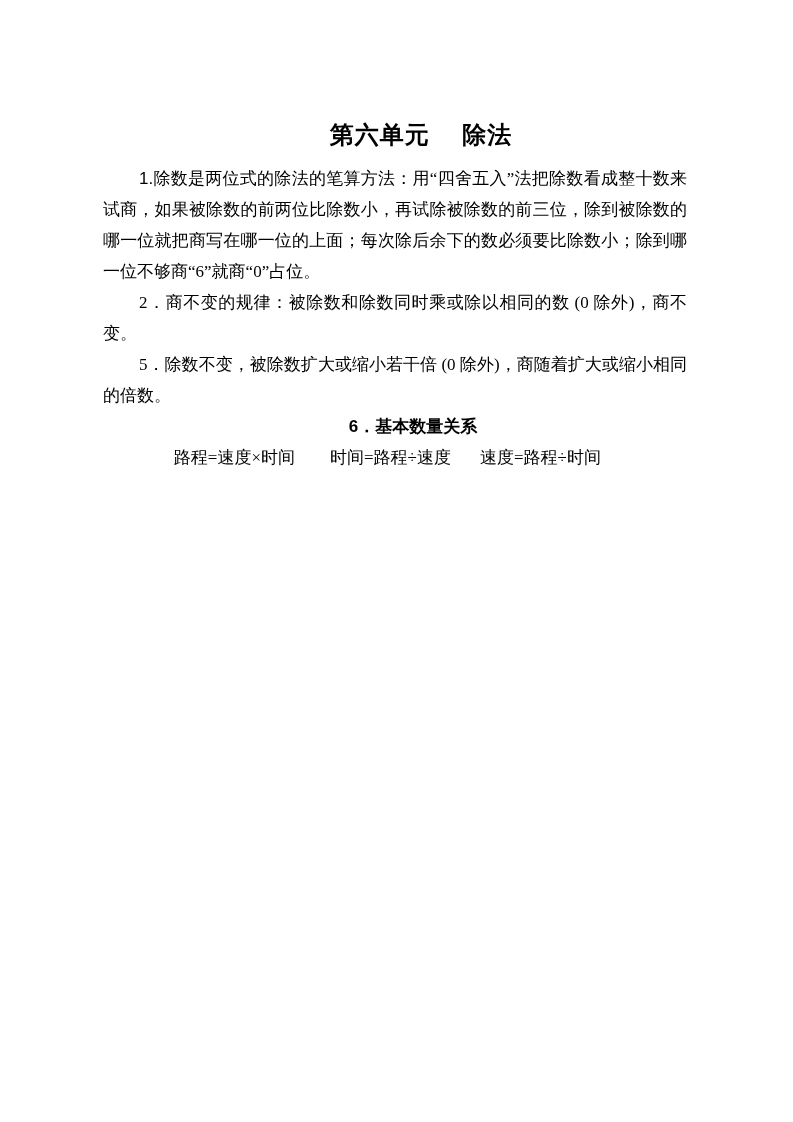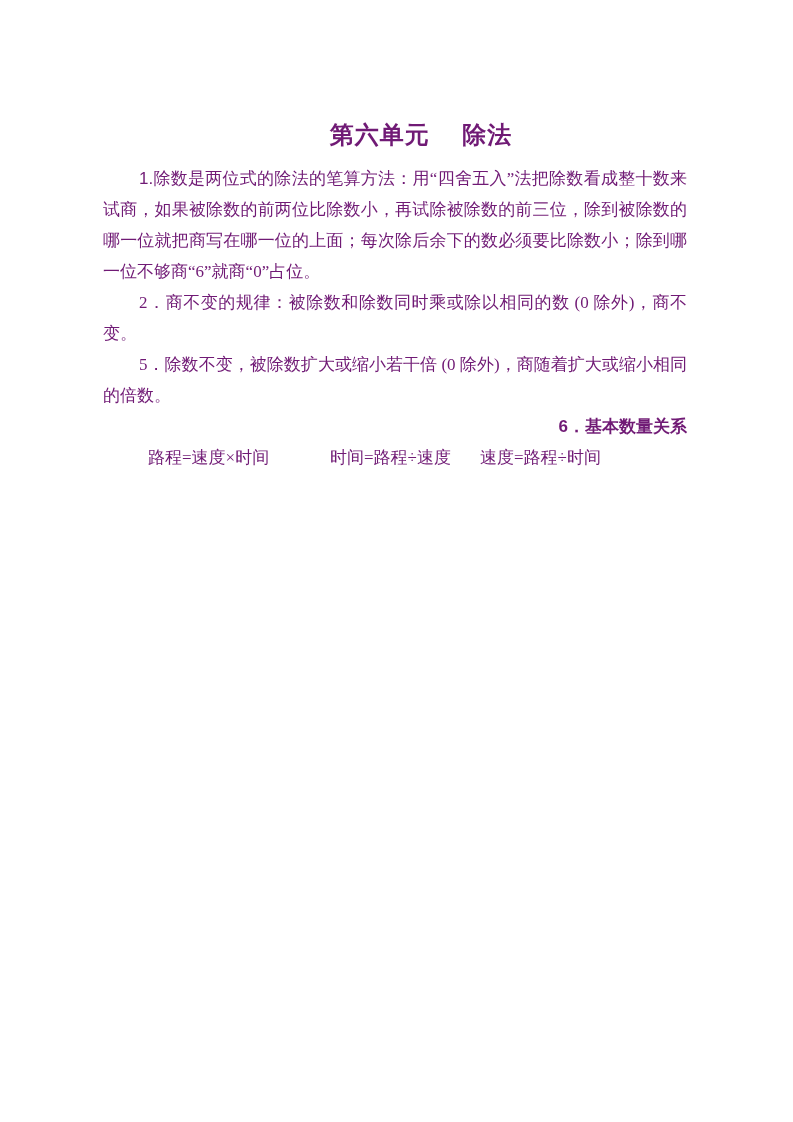--- a/index.html
+++ b/index.html
@@ -7,21 +7,21 @@
     padding: 0;
     background: #ffffff;
   }
   .page {
     position: relative;
     width: 793px;
     height: 860px;
     background: #ffffff;
     overflow: hidden;
     font-family: "Liberation Serif", "DejaVu Serif", serif;
-    color: #701a75;
+    color: #000000;
   }
   .content {
     position: absolute;
     left: 103px;
     top: 120px;
     width: 584px;
   }
   .doc-title {
     font-family: "Liberation Sans", "DejaVu Sans", sans-serif;
     font-weight: bold;
@@ -41,31 +41,32 @@
     text-align: justify;
     text-indent: 36px;
   }
   .bold-lead {
     font-weight: normal;
     font-family: "Liberation Sans", "DejaVu Sans", sans-serif;
   }
   .heading6 {
     font-weight: bold;
     font-family: "Liberation Sans", "DejaVu Sans", sans-serif;
-    text-align: right;
+    text-align: center;
   }
   .formula-row {
     margin: 0 0 0 45px;
     font-size: 17px;
     line-height: 31px;
     white-space: nowrap;
   }
   .formula-row .f-col1 {
     display: inline-block;
     width: 147px;
+    text-align: right;
   }
   .formula-row .f-col2 {
     display: inline-block;
     width: 150px;
     margin-left: 35px;
   }
   .formula-row .f-col3 {
     display: inline-block;
     font-family: Liberation Serif, serif;
   }

